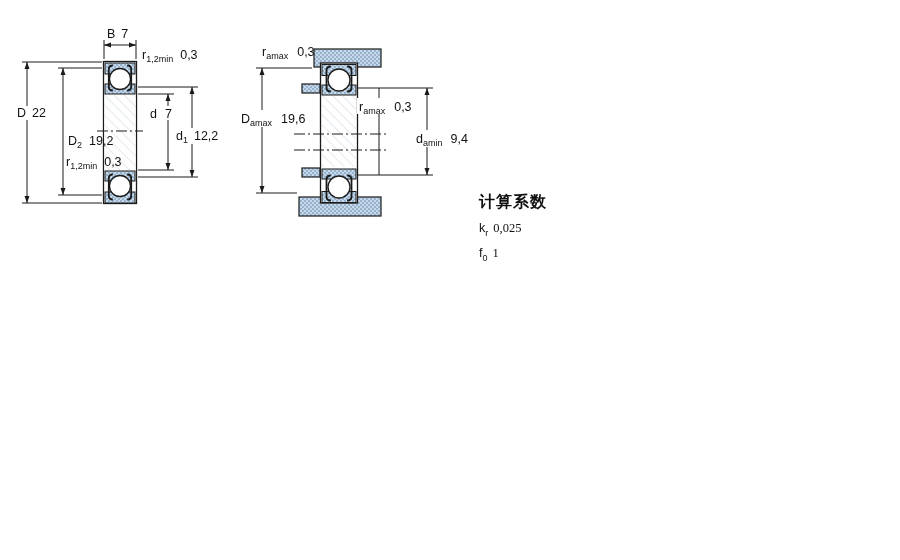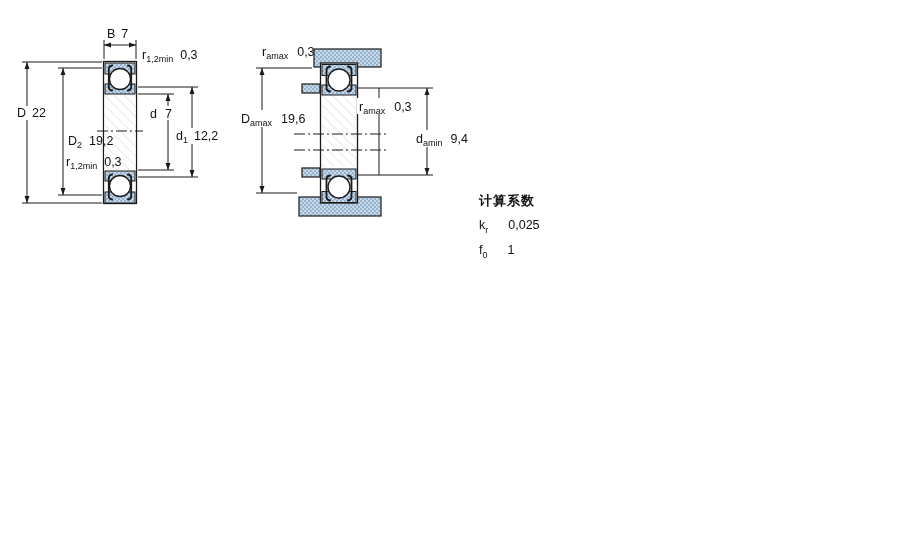--- a/index.html
+++ b/index.html
@@ -2,24 +2,24 @@
 <html><head>
 <meta charset="utf-8">
 <style>
   html,body{margin:0;padding:0;background:#ffffff;}
   #canvas{position:relative;width:712px;height:560px;background:#ffffff;overflow:hidden;
           font-family:"Liberation Sans","DejaVu Sans",sans-serif;}
   svg text{font-family:"Liberation Sans","DejaVu Sans",sans-serif;fill:#111;}
   .dimtext{font-size:12.5px;}
   .subtext{font-size:9px;}
   #calc-block{position:absolute;left:479px;top:192px;color:#111;}
-  #calc-title{font-size:13px;font-weight:bold;letter-spacing:1px;}
+  #calc-title{font-size:16px;font-weight:bold;letter-spacing:1px;}
   .calc-row{font-size:12.5px;margin-top:9px;line-height:1;}
   .calc-row sub{font-size:9px;}
-  .calc-val{margin-left:20px;}
+  .calc-val{margin-left:5px;font-family:Liberation Serif, serif;}
 </style>
 </head>
 <body>
 
 <div id="canvas">
 
 <svg width="900" height="560" viewBox="0 0 900 560">
   <defs>
     <pattern id="hatchDots" width="4" height="4" patternUnits="userSpaceOnUse">
       <rect width="4" height="4" fill="#c8d8e8"></rect>

